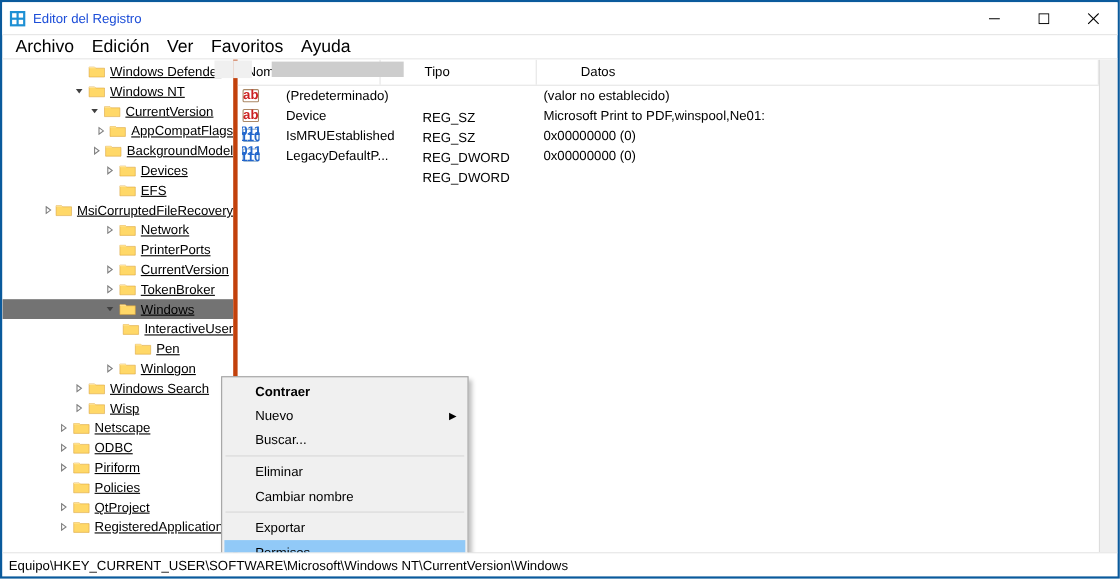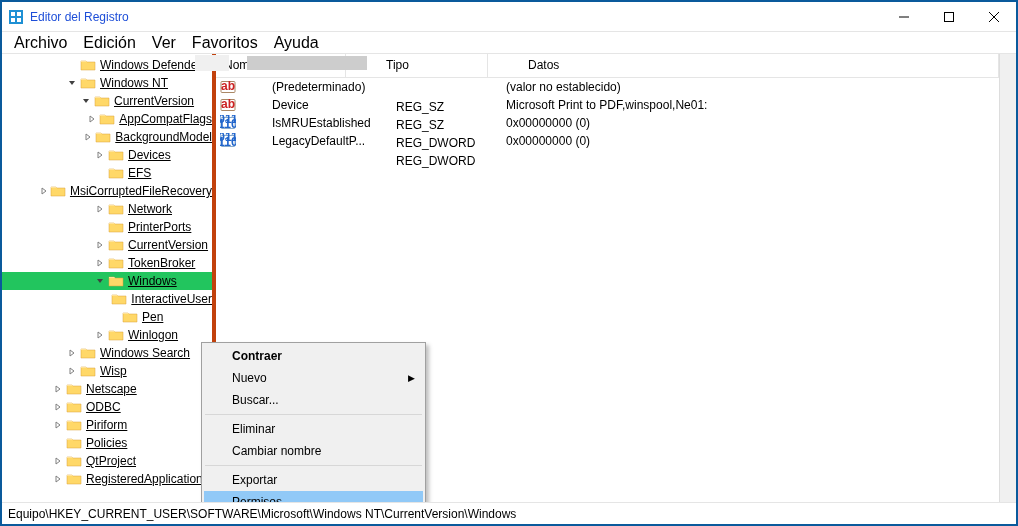--- a/index.html
+++ b/index.html
@@ -9,38 +9,38 @@
 .titlebar .title { flex: 1; font-size: 12px; color: #1d4ed8; }
 .win-controls { display: flex; }
 .win-controls div { width: 45px; height: 29px; display: flex; align-items: center; justify-content: center; font-family: Arial; font-size: 11px; }
 .menubar { height: 22px; display: flex; align-items: center; padding: 0 4px; border-bottom: 1px solid #e5e5e5; }
 .menubar span { padding: 2px 8px; font-size: 16px; }
 .content { flex: 1; display: flex; overflow: hidden; position: relative; }
 .tree { width: 214px; overflow: auto; border-right: 1px solid #e5e5e5; padding-top: 2px; position: relative; }
 .tree ul { list-style: none; }
 .tree li { white-space: nowrap; }
 .tree .row { display: flex; align-items: center; height: 18px; padding-left: 4px; }
-.tree .row.selected { background: #22c55e; }
+.tree .row.selected { background: #737373; }
 .tree .exp { width: 12px; height: 12px; display: inline-flex; align-items: center; justify-content: center; color: #646464; font-size: 9px; margin-right: 2px; }
 .tree .folder { width: 16px; height: 14px; margin-right: 4px; display: inline-flex; }
 .tree .label { font-size: 12px; }
 .tree .indent { display: inline-block; }
 .tree-scroll-h { height: 17px; background: #f0f0f0; border-top: 1px solid #ddd; position: relative; }
 .tree-scroll-h::before, .tree-scroll-h::after { content: ""; position: absolute; top: 0; width: 17px; height: 16px; background: #f0f0f0; }
 .tree-scroll-h::before { left: 0; }
 .tree-scroll-h::after { right: 0; }
 .tree-scroll-h .thumb { position: absolute; left: 35px; top: 1px; width: 120px; height: 14px; background: #cdcdcd; }
 .listview { flex: 1; overflow: hidden; }
 .listview .headers { display: flex; height: 24px; border-bottom: 1px solid #e5e5e5; gap: 32px; }
 .listview .headers div { padding: 4px 8px; font-size: 12px; border-right: 1px solid #e5e5e5; }
 .listview .col-name { width: 130px; }
 .listview .col-type { width: 110px; }
 .listview .col-data { flex: 1; }
 .listview .rows .lrow { display: flex; height: 18px; align-items: center; padding-left: 4px; }
-.listview .lrow .ricon { width: 36px; height: 16px; margin-right: 16px; display: inline-flex; }
+.listview .lrow .ricon { width: 36px; height: 16px; margin-right: 4px; display: inline-flex; }
 .listview .lrow .cname { width: 124px; overflow: hidden; text-overflow: ellipsis; white-space: nowrap; }
 .listview .lrow .ctype { width: 110px; margin-top: 40px; }
 .listview .lrow .cdata { flex: 1; }
 .listview-scroll-v { width: 17px; background: #f0f0f0; border-left: 1px solid #ddd; }
 .statusbar { height: 22px; border-top: 1px solid #e5e5e5; display: flex; align-items: center; padding: 0 6px; font-size: 12px; }
 .context-menu { position: absolute; left: 199px; top: 288px; width: 225px; background: #f0f0f0; border: 1px solid #a0a0a0; box-shadow: 3px 3px 4px rgba(0,0,0,0.25); padding: 2px; z-index: 100; text-align: center; }
 .context-menu .mitem { height: 22px; display: flex; align-items: center; padding: 0 28px 0 28px; font-size: 12px; position: relative; }
 .context-menu .mitem.highlight { background: #91c9f7; }
 .context-menu .mitem.bold { font-weight: bold; }
 .context-menu .mitem .arrow { position: absolute; right: 8px; font-size: 9px; }

